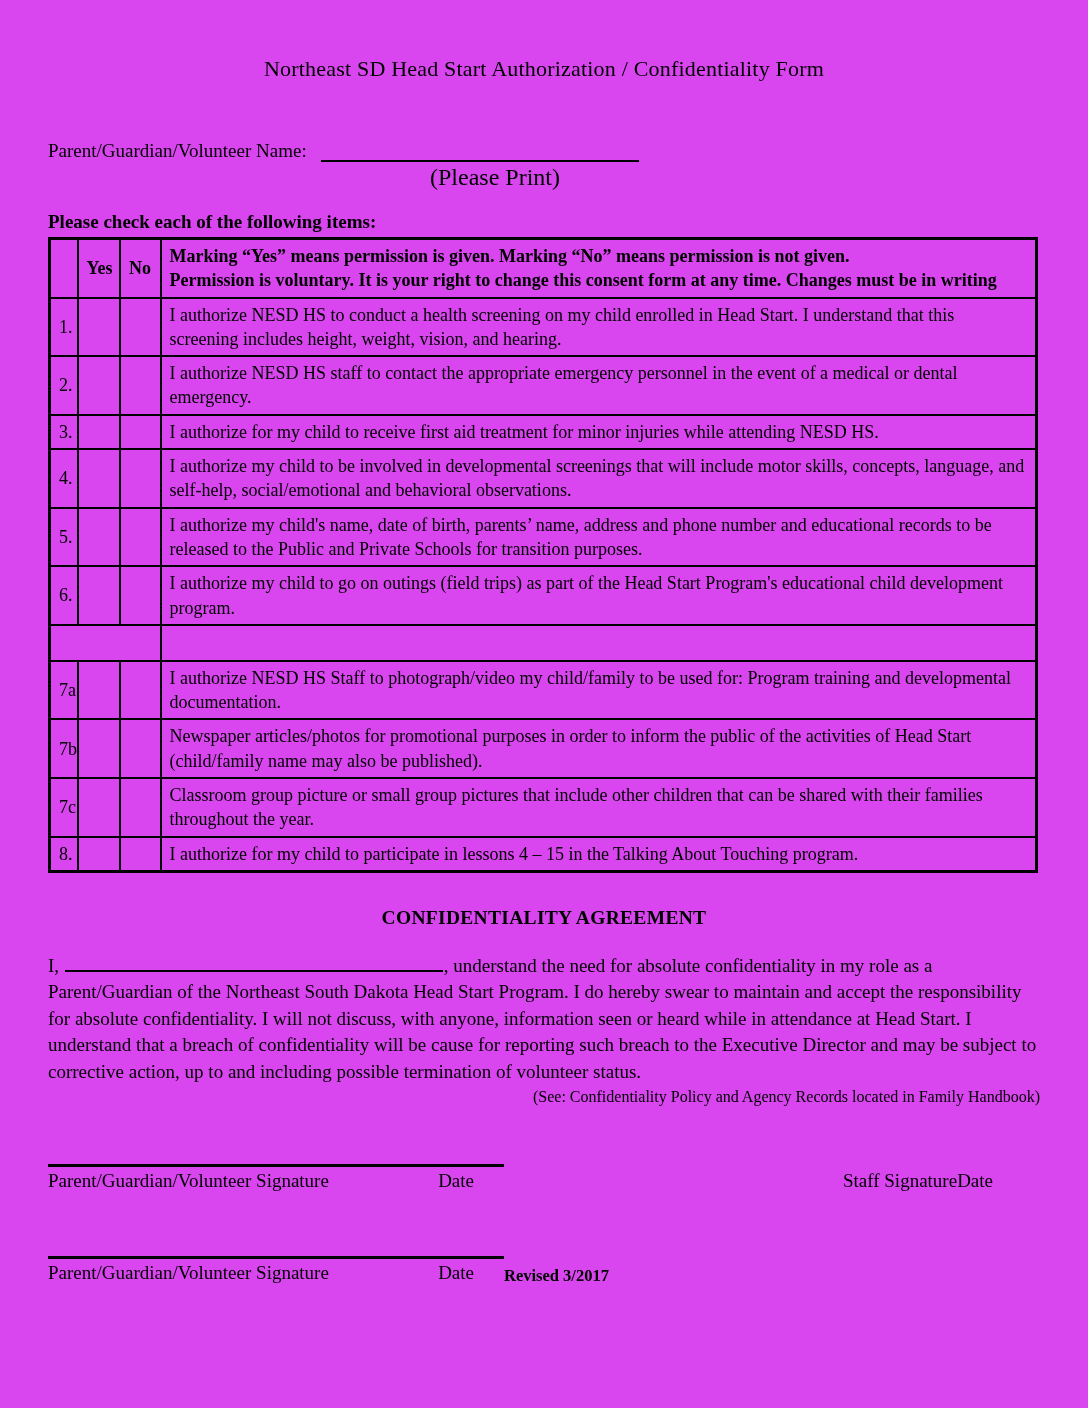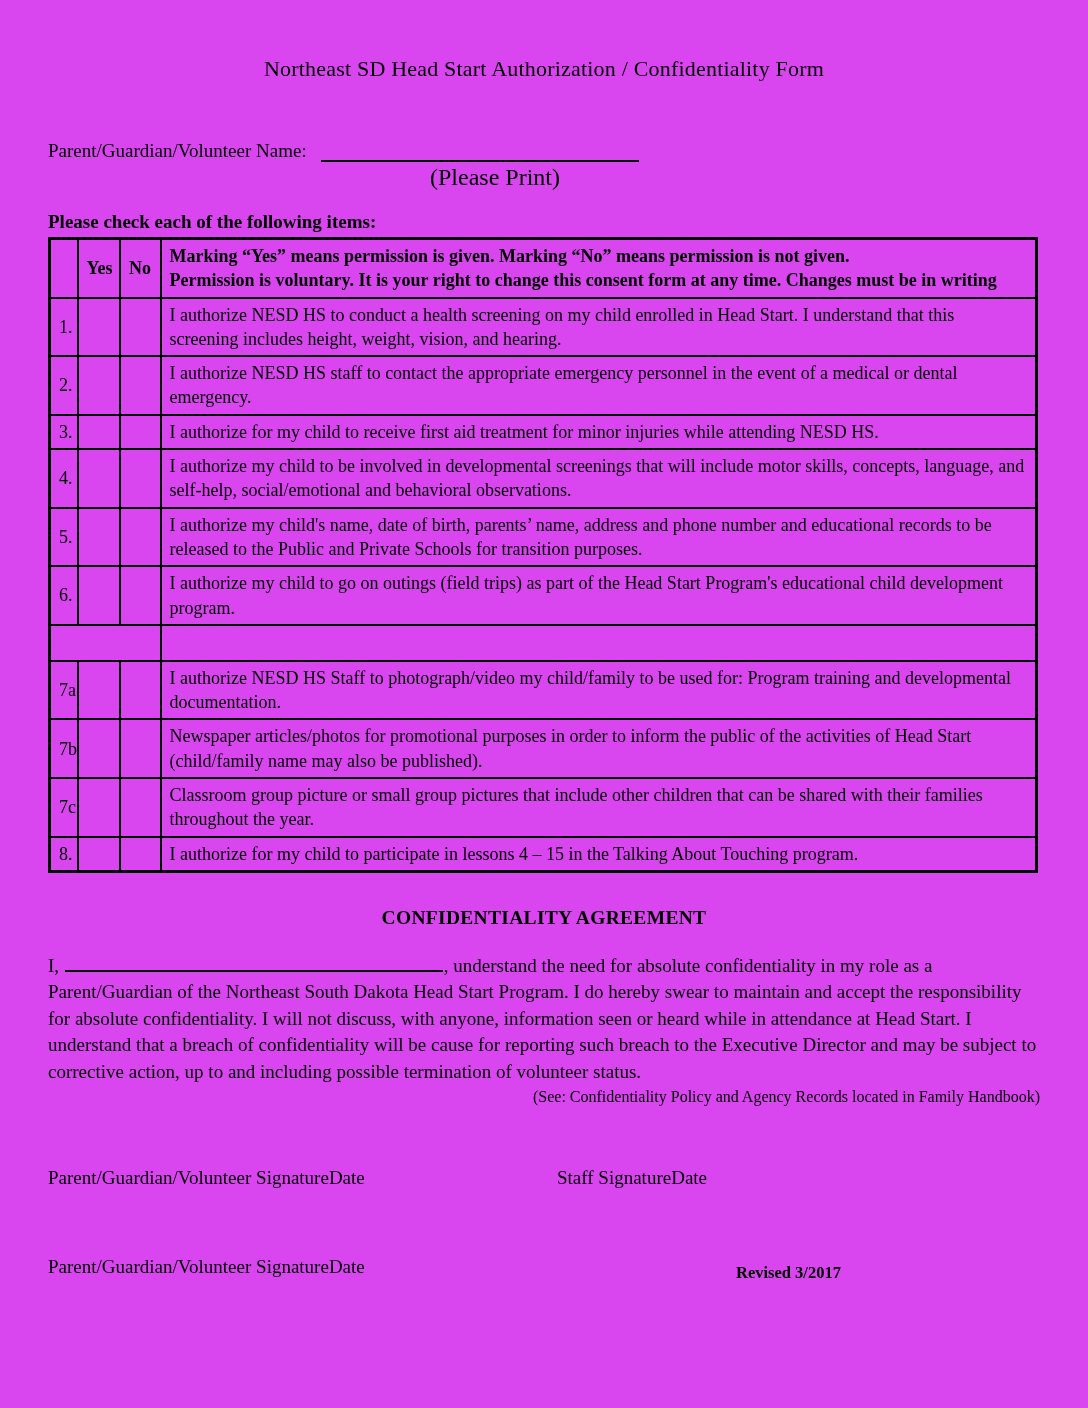--- a/index.html
+++ b/index.html
@@ -92,41 +92,40 @@
   .see-note {
     font-size: 16px;
     margin-top: 3px;
     padding-left: 6px;
     text-align: right;
   }
   .sig-row-1 {
     margin-top: 58px;
     display: flex;
   }
-  .sig-group { display: flex; flex-direction: row; }
+  .sig-group { display: flex; flex-direction: column; }
   .sig-group.left  { width: 456px; }
-  .sig-group.right { width: 446px; margin-left: 53px; }
+  .sig-group.right { width: 446px; margin-left: 53px; align-items: flex-end; }
   .sig-line { border-top: 3px solid #000; height: 0; }
   .sig-labels {
     display: flex;
     font-size: 19px;
     padding-top: 3px;
   }
   .sig-labels .date { margin-left: auto; }
   .sig-group.left  .sig-labels .date { padding-right: 30px; }
   .sig-group.right .sig-labels .date { padding-right: 10px; }
   .sig-row-2 {
     margin-top: 64px;
     display: flex;
     align-items: flex-start;
   }
   .revised {
     font-weight: bold;
     font-size: 16.5px;
-    margin-left: 232px;
     padding-top: 10px;
   }
 </style>
 </head>
 <body>
 
 <div class="page">
 
   <div class="doc-title">Northeast SD Head Start Authorization / Confidentiality Form</div>
 

